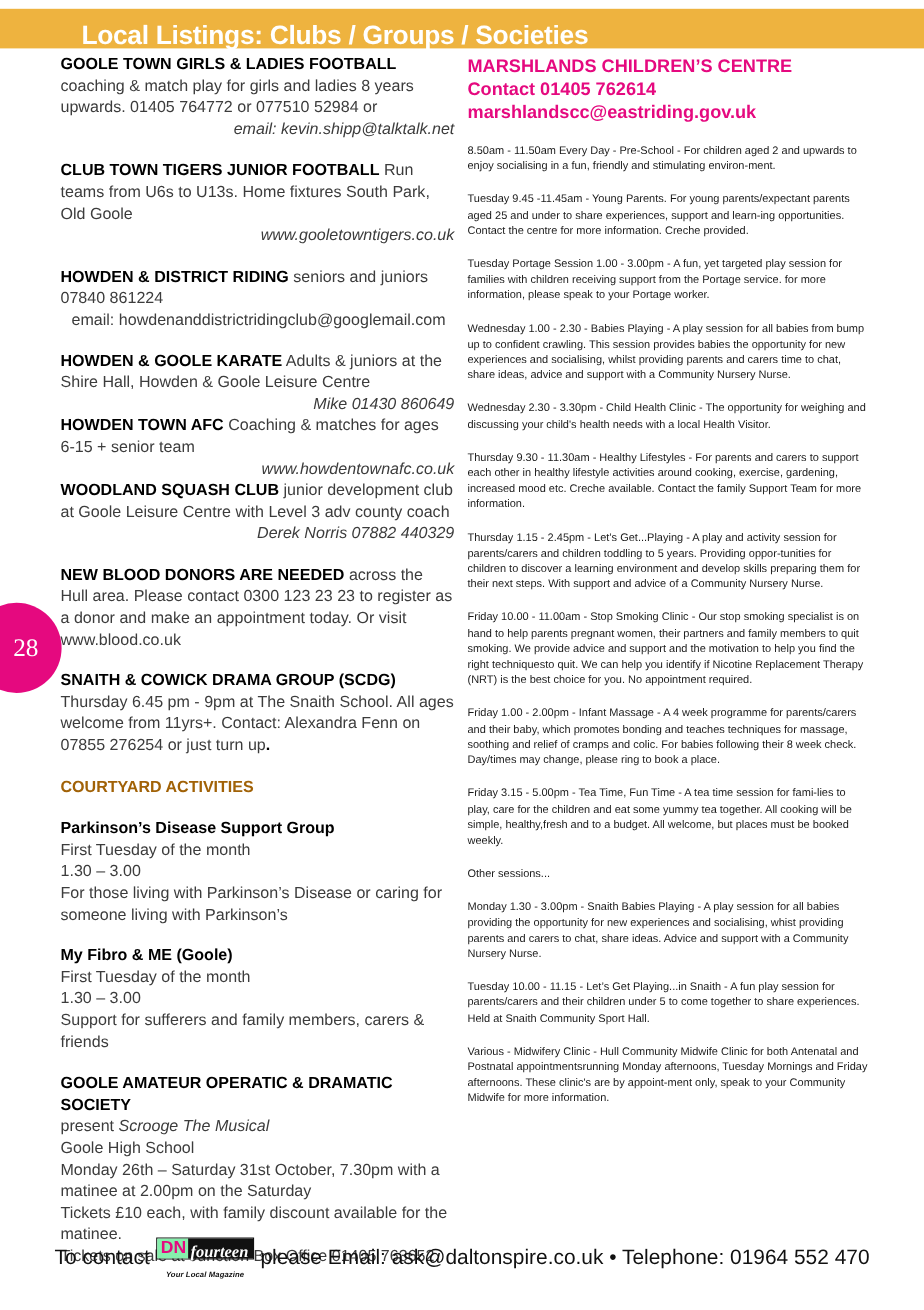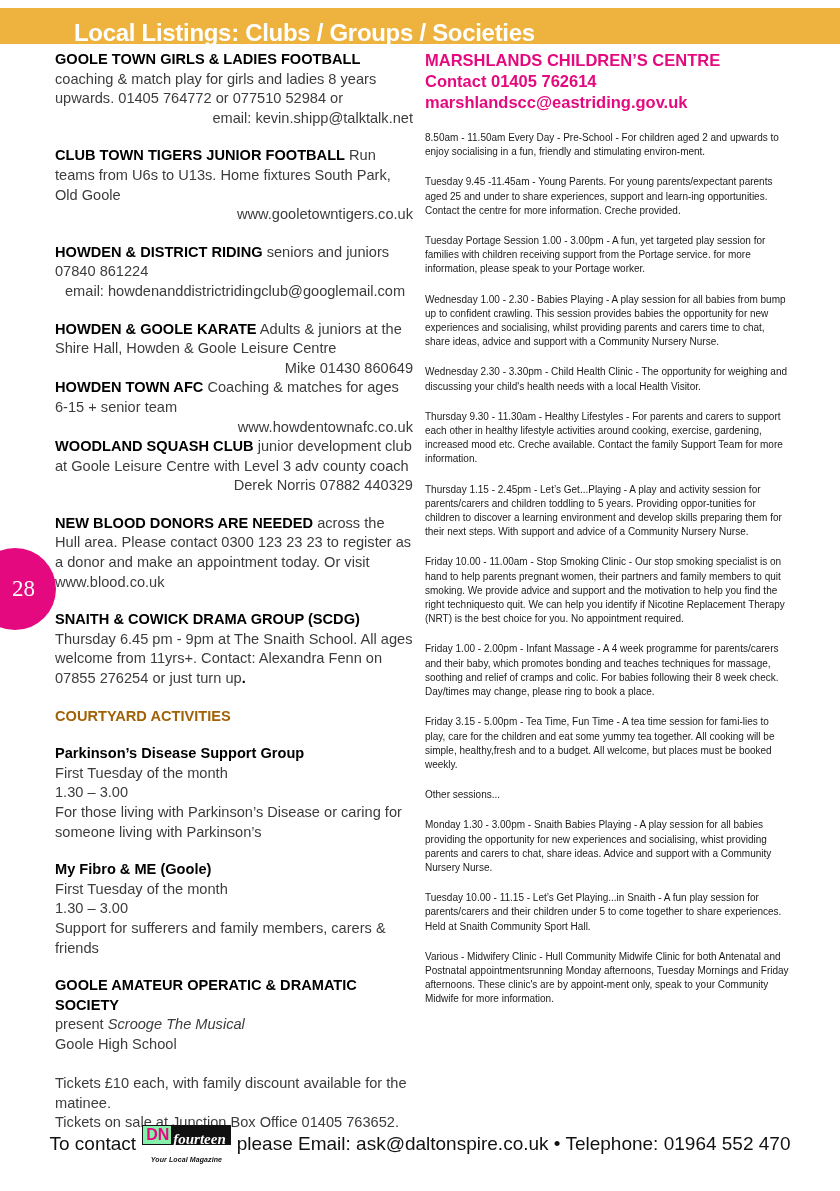--- a/index.html
+++ b/index.html
@@ -80,20 +80,21 @@
   }
   .entry.tight { margin-bottom: 0; }
   .entry b {
     color: #000000;
     font-weight: bold;
   }
   .entry .ital { font-style: italic; }
   .right-al {
     display: block;
     text-align: right;
+    font-style: italic;
   }
   .hd-only {
     font-size: 14.6px;
     line-height: 19.6px;
     font-weight: bold;
     color: #a16207;
     margin-bottom: 18px;
   }
   .sub-hd {
     font-size: 14.6px;
@@ -249,21 +250,21 @@
     <span class="sub-hd">My Fibro &amp; ME (Goole)</span><br>
     <span>First Tuesday of the month</span><br>
     <span>1.30 – 3.00</span><br>
     <span>Support for sufferers and family members, carers &amp; friends</span>
   </div>
 
   <div class="entry">
     <b>GOOLE AMATEUR OPERATIC &amp; DRAMATIC SOCIETY</b><br>
     <span>present </span><span class="ital">Scrooge The Musical</span><br>
     <span>Goole High School</span><br>
-    <br>
+    <span>Monday 26th – Saturday 31st October, 7.30pm with a matinee at 2.00pm on the Saturday</span><br>
     <span>Tickets £10 each, with family discount available for the matinee.</span><br>
     <span>Tickets on sale at Junction Box Office 01405 763652.</span>
   </div>
 
 </div>
 
 <div class="col-right">
 
   <div class="rc-head">
     <div>MARSHLANDS CHILDREN’S CENTRE</div>

